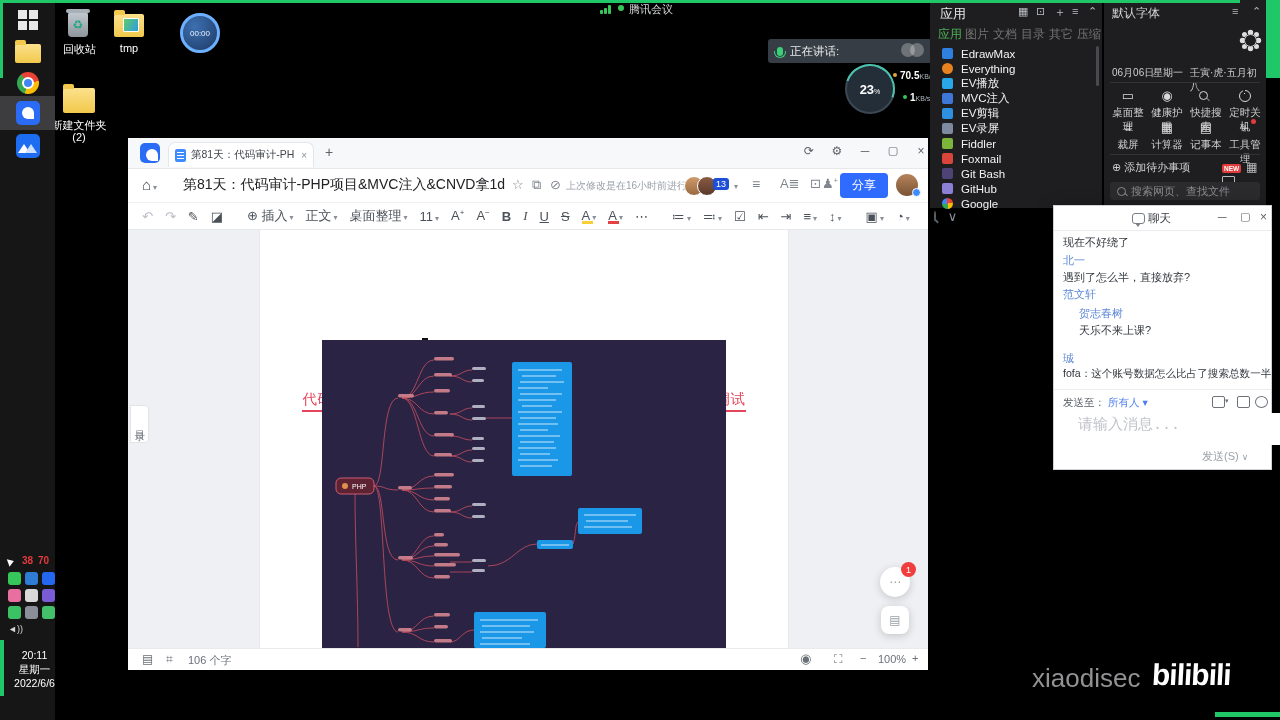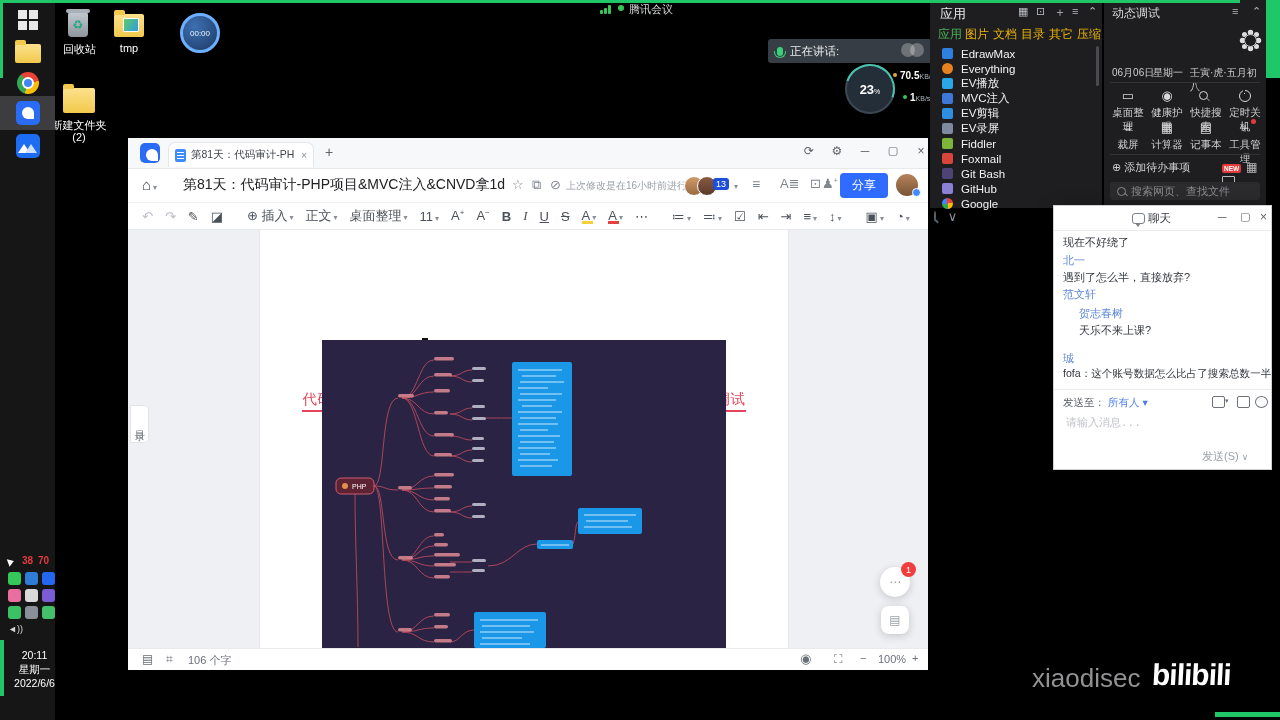--- a/index.html
+++ b/index.html
@@ -71,21 +71,21 @@
   .ibeam:before,.ibeam:after{content:"";position:absolute;left:-2.5px;width:6.5px;height:1.5px;background:#111}
   .ibeam:before{top:0}.ibeam:after{bottom:0}
   .outlinetab{position:absolute;left:2px;top:267px;width:17px;height:36px;background:#fff;border:1px solid #e2e4e8;border-radius:0 4px 4px 0;writing-mode:vertical-lr;display:flex;align-items:center;justify-content:center;font-size:10px;color:#75797f;letter-spacing:2px}
   .fab{position:absolute;width:30px;height:30px;background:#fff;border-radius:50%;box-shadow:0 2px 8px rgba(0,0,0,.18);display:flex;align-items:center;justify-content:center;color:#9aa0a6}
   .fab .badge{position:absolute;top:-5px;right:-6px;width:15px;height:15px;background:#f03e3e;border-radius:50%;color:#fff;font-size:9px;display:flex;align-items:center;justify-content:center}
   .fab2{position:absolute;width:28px;height:28px;background:#fff;border-radius:8px;box-shadow:0 2px 8px rgba(0,0,0,.18);display:flex;align-items:center;justify-content:center;color:#9aa0a6;font-size:12px}
   .statusbar{position:absolute;left:0;top:510px;width:800px;height:21px;background:#fff;border-top:1px solid #e9eaec;color:#6b7078;font-size:11px}
 
   
   .panel{position:absolute;background:#1e1e20;z-index:5;color:#e6e6e8}
-  .ptabs span{font-size:12px;color:#eab308;position:absolute;top:0}
+  .ptabs span{font-size:12px;color:#737373;position:absolute;top:0}
   .applist-row{position:absolute;left:0;width:172px;height:15px;display:flex;align-items:center}
   .app-ico{width:11px;height:11px;border-radius:2px;margin:0 8px 0 12px;flex:none}
   .applist-row b{font-weight:normal;font-size:11.5px;color:#f2f2f2;white-space:nowrap}
   .toolcell{position:absolute;width:38px;text-align:center;color:#cfcfcf;font-size:10.5px}
   .toolcell .tico{height:16px;font-size:13px;color:#d8d8d8;line-height:16px;margin-bottom:2px}
   .power{display:inline-block;width:10px;height:10px;border:1.5px solid #d8d8d8;border-radius:50%;position:relative;top:2px}
   .power:after{content:"";position:absolute;left:3.2px;top:-4px;width:1.6px;height:6px;background:#1e1e20;box-shadow:0 0 0 0 #000}
   .power:before{content:"";position:absolute;left:3.5px;top:-3px;width:1.6px;height:6px;background:#d8d8d8}
   .plus-dot{position:relative}
   .plus-dot:after{content:"";position:absolute;top:-1px;right:8px;width:5px;height:5px;background:#e33b3b;border-radius:50%}
@@ -96,21 +96,21 @@
   .newb{background:#e33b3b;color:#fff;font-size:6.5px;font-weight:bold;padding:1px 2px;border-radius:2px}
 
   
   .chatwin{position:absolute;left:1053px;top:205px;width:219px;height:265px;background:#fff;border:1px solid #cfd2d6;box-shadow:0 4px 16px rgba(0,0,0,.4);z-index:6;box-sizing:border-box}
   .chat-title{position:absolute;left:0;top:0;width:100%;height:24px;border-bottom:1px solid #ebebed}
   .bubble{position:absolute;left:78px;top:7px;width:11px;height:9px;border:1.3px solid #7a8088;border-radius:3px}
   .bubble:after{content:"";position:absolute;left:2px;bottom:-4px;border-left:3px solid transparent;border-right:3px solid transparent;border-top:4px solid #7a8088}
   .cmsg{position:absolute;left:9px;font-size:11px;color:#33373d;white-space:nowrap}
   .cname{position:absolute;left:9px;font-size:11px;color:#5b87d7;white-space:nowrap}
   .mini-ic{position:absolute;width:11px;height:10px;border:1.2px solid #6d727a;border-radius:2px}
-  .chat-input{position:absolute;left:10px;top:207px;width:200px;height:28px;border:none;resize:none;outline:none;font-size:11px;font-family:Liberation Mono, monospace;color:#333}
+  .chat-input{position:absolute;left:22px;top:207px;width:200px;height:28px;border:none;resize:none;outline:none;font-size:15px;font-family:Liberation Mono, monospace;color:#333}
   .chat-input::placeholder{color:#c0c3c9}
 
   
   .wm{position:absolute;z-index:8;white-space:nowrap}
 </style>
 </head>
 <body>
 
 <div class="green" style="left:0;top:0;width:1240px;height:3px"></div>
 <div class="green" style="left:0;top:0;width:3px;height:78px"></div>
@@ -439,21 +439,21 @@
       <b>GitHub</b>
     </div>
   <div class="applist-row" style="top:196px">
       <span class="app-ico" style="border-radius: 50%; background: conic-gradient(rgb(234, 67, 53) 0deg, rgb(234, 67, 53) 25%, rgb(251, 188, 5) 25%, rgb(251, 188, 5) 50%, rgb(52, 168, 83) 50%, rgb(52, 168, 83) 75%, rgb(66, 133, 244) 75%, rgb(66, 133, 244) 100%);"></span>
       <b>Google</b>
     </div>
   <div class="abs" style="left:166px;top:46px;width:3px;height:40px;background:#4a4a4e;border-radius:2px"></div>
 </div>
 
 <div class="panel" style="left:1104px;top:0;width:162px;height:205px">
-  <span class="abs" style="left:8px;top:5px;font-size:12px;color:#d8d8d8">动态调试</span>
+  <span class="abs" style="left:8px;top:5px;font-size:12px;color:#d8d8d8">默认字体</span>
   <span class="abs" style="left:128px;top:5px;color:#b9b9b9;font-size:11px">≡</span>
   <span class="abs" style="left:148px;top:5px;color:#b9b9b9;font-size:11px">⌃</span>
   <span class="sun" style="left:140px;top:34px"></span>
   <span class="abs" style="left:8px;top:66px;font-size:10px;color:#cfcfcf">06月06日</span>
   <span class="abs" style="left:49px;top:66px;font-size:10px;color:#cfcfcf">星期一</span>
   <span class="abs" style="left:86px;top:66px;font-size:10px;color:#cfcfcf">壬寅·虎·五月初八</span>
   <div class="abs" style="left:6px;top:82px;width:150px;height:1px;background:#333"></div>
   <div class="toolcell" style="left:5px;top:88px"><div class="tico">▭</div><span>桌面整理</span></div>
   <div class="toolcell" style="left:44px;top:88px"><div class="tico">◉</div><span>健康护眼</span></div>
   <div class="toolcell" style="left:83px;top:88px"><div class="tico"><span class="magd" style="border-color:#d8d8d8"></span></div><span>快捷搜索</span></div>

